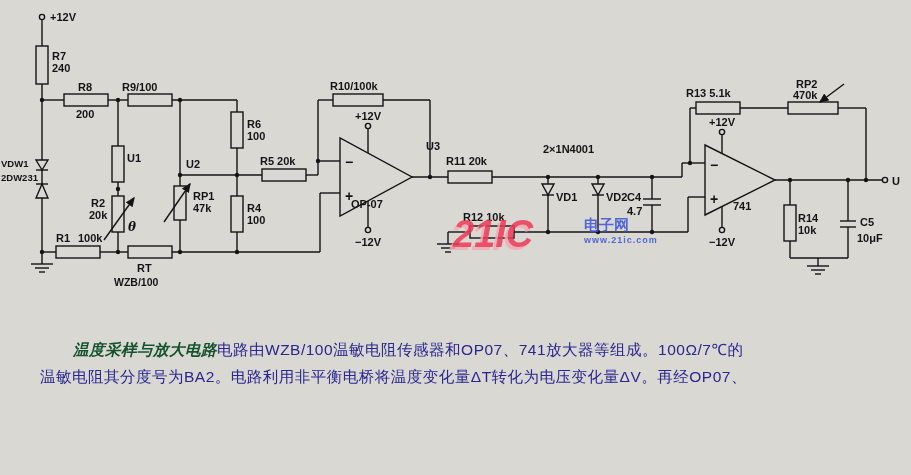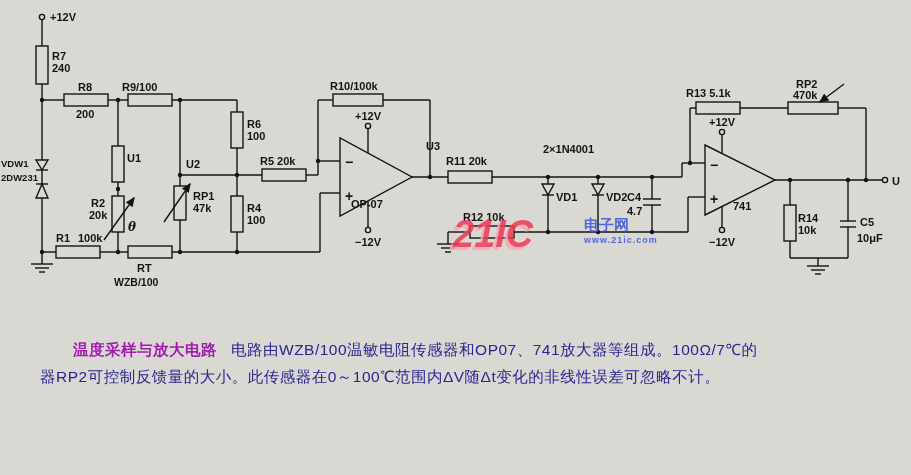--- a/index.html
+++ b/index.html
@@ -10,21 +10,21 @@
   }
   #stage{position:absolute;inset:0;width:783px;height:475px;padding-left:16px;}
   #schematic{position:absolute;left:0;top:0;}
   .desc{
     position:absolute;left:40px;top:336px;width:848px;
     color:#2a2590;font-size:15.5px;line-height:27px;
     letter-spacing:.5px;font-weight:500;
   }
   .dline{margin:0;white-space:nowrap;}
   .dline.first{text-indent:33px;}
-  .dline b{font-weight:bold;color:#a21caf;margin-right:14px;}
+  .dline b{font-weight:bold;color:#14532d;font-style:italic;}
 </style>
 </head>
 <body>
 
 <div id="stage">
   <svg id="schematic" width="911" height="315" viewBox="0 0 911 315">
       <defs>
         <marker id="ah" markerWidth="8" markerHeight="8" refX="6" refY="3" orient="auto">
           <path d="M0,0L7,3L0,6Z" fill="#141414"></path>
         </marker>
@@ -220,15 +220,15 @@
       <g opacity="0.85">
         <text x="450" y="250" font-size="38" font-weight="bold" font-style="italic" fill="#f3aab6">21IC</text>
         <text x="453" y="247" font-size="38" font-weight="bold" font-style="italic" fill="#ee3a56">21IC</text>
         <text x="584" y="230" font-size="15" font-weight="bold" fill="#3b53d8">电子网</text>
         <text x="584" y="243" font-size="9" font-weight="bold" letter-spacing="1" fill="#3b53d8">www.21ic.com</text>
       </g>
     </svg>
 
   <div class="desc">
     <p class="dline first"><b>温度采样与放大电路</b><span>电路由WZB/100温敏电阻传感器和OP07、741放大器等组成。100Ω/7℃的</span></p>
-    <p class="dline">器RP2可控制反馈量的大小。此传感器在0～100℃范围内ΔV随Δt变化的非线性误差可忽略不计。</p>
+    <p class="dline">温敏电阻其分度号为BA2。电路利用非平衡电桥将温度变化量ΔT转化为电压变化量ΔV。再经OP07、</p>
   </div>
 </div>
 
 </body></html>

